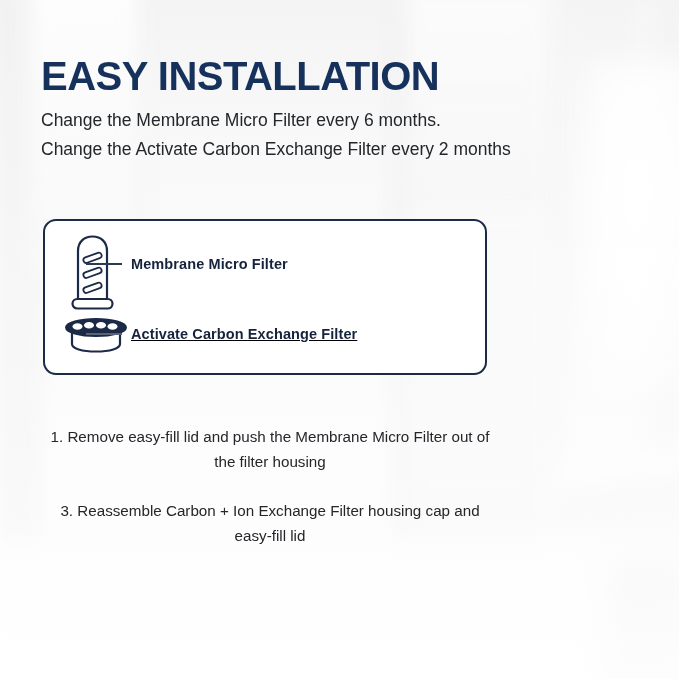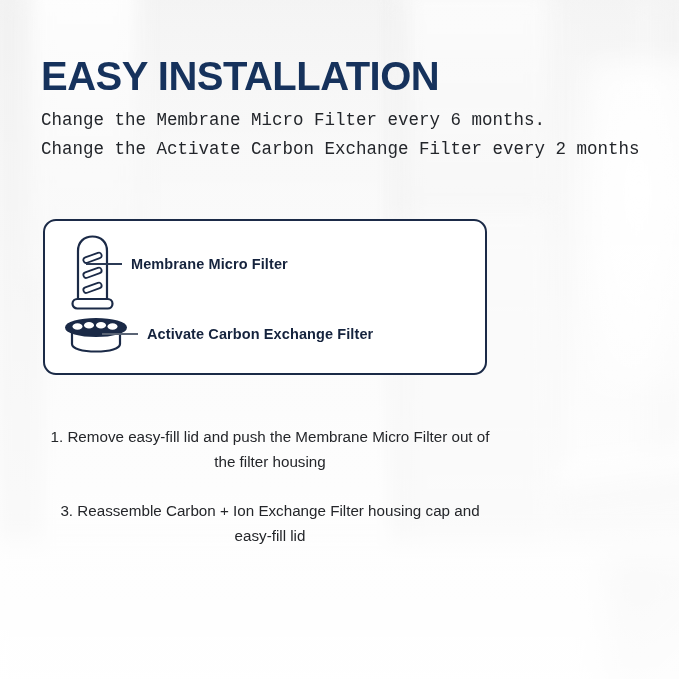--- a/index.html
+++ b/index.html
@@ -120,42 +120,42 @@
 
   .subtitle {
     position: absolute;
     left: 41px;
     top: 106px;
     font-size: 17.5px;
     line-height: 29px;
     color: #23262b;
     white-space: nowrap;
   }
-  .subtitle div { white-space: nowrap; font-family: Liberation Mono, monospace; }
+  .subtitle div { white-space: nowrap; }
 
   
   .diagram-card {
     position: absolute;
     left: 43px;
     top: 219px;
     width: 444px;
     height: 156px;
     background: #ffffff;
     border: 2px solid #1b2a47;
     border-radius: 13px;
     box-sizing: border-box;
   }
 
   .legend-row {
     position: absolute;
     display: flex;
     align-items: center;
   }
   .legend-row.row-membrane { left: 86px; top: 256px; }
-  .legend-row.row-carbon   { left: 102px; top: 326px; }
+  .legend-row.row-carbon   { left: 86px; top: 326px; text-decoration: underline; }
 
   .leader-line {
     width: 36px;
     height: 0;
     border-top: 2px solid #2b3a55;
     margin-right: 9px;
   }
   .leader-line.gray { border-top-color: #5a6475; }
 
   .legend-label {

